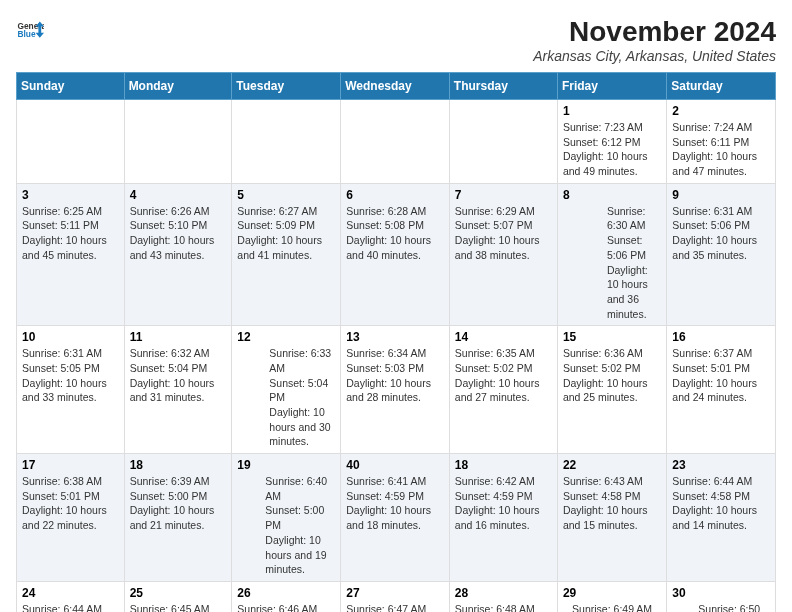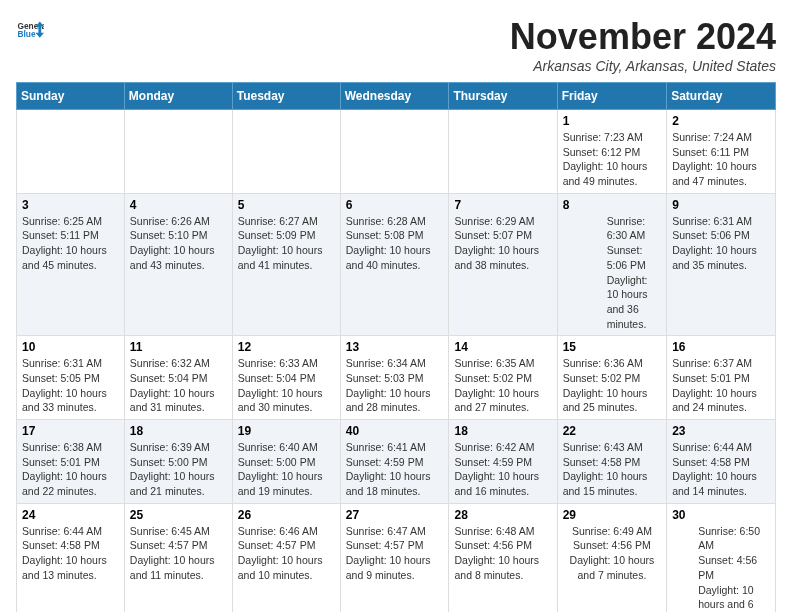--- a/index.html
+++ b/index.html
@@ -22,21 +22,21 @@
       gap: 4px;
     }
     .logo-icon {
       width: 28px;
       height: 28px;
     }
     .title-area {
       text-align: right;
     }
     .month-title {
-      font-size: 36px;
+      font-size: 28px;
       font-weight: bold;
       color: #222;
     }
     .location {
       font-size: 14px;
       color: #444;
       font-style: italic;
     }
     .calendar {
       width: 100%;
@@ -185,21 +185,21 @@
 Daylight: 10 hours and 33 minutes.</div>
         </td>
         <td>
           <div class="day-number">11</div>
           <div class="day-info" style="white-space: pre-line;">Sunrise: 6:32 AM
 Sunset: 5:04 PM
 Daylight: 10 hours and 31 minutes.</div>
         </td>
         <td>
           <div class="day-number">12</div>
-          <div class="day-info" style="white-space: pre-line;">Sunrise: 6:33 AM
+          <div class="day-info" style="white-space: pre-line; margin-left: 32px;">Sunrise: 6:33 AM
 Sunset: 5:04 PM
 Daylight: 10 hours and 30 minutes.</div>
         </td>
         <td>
           <div class="day-number">13</div>
           <div class="day-info" style="white-space: pre-line;">Sunrise: 6:34 AM
 Sunset: 5:03 PM
 Daylight: 10 hours and 28 minutes.</div>
         </td>
         <td>
@@ -229,21 +229,21 @@
 Daylight: 10 hours and 22 minutes.</div>
         </td>
         <td>
           <div class="day-number">18</div>
           <div class="day-info" style="white-space: pre-line;">Sunrise: 6:39 AM
 Sunset: 5:00 PM
 Daylight: 10 hours and 21 minutes.</div>
         </td>
         <td>
           <div class="day-number">19</div>
-          <div class="day-info" style="white-space: pre-line;">Sunrise: 6:40 AM
+          <div class="day-info" style="white-space: pre-line; margin-left: 28px;">Sunrise: 6:40 AM
 Sunset: 5:00 PM
 Daylight: 10 hours and 19 minutes.</div>
         </td>
         <td>
           <div class="day-number">40</div>
           <div class="day-info" style="white-space: pre-line;">Sunrise: 6:41 AM
 Sunset: 4:59 PM
 Daylight: 10 hours and 18 minutes.</div>
         </td>
         <td>

